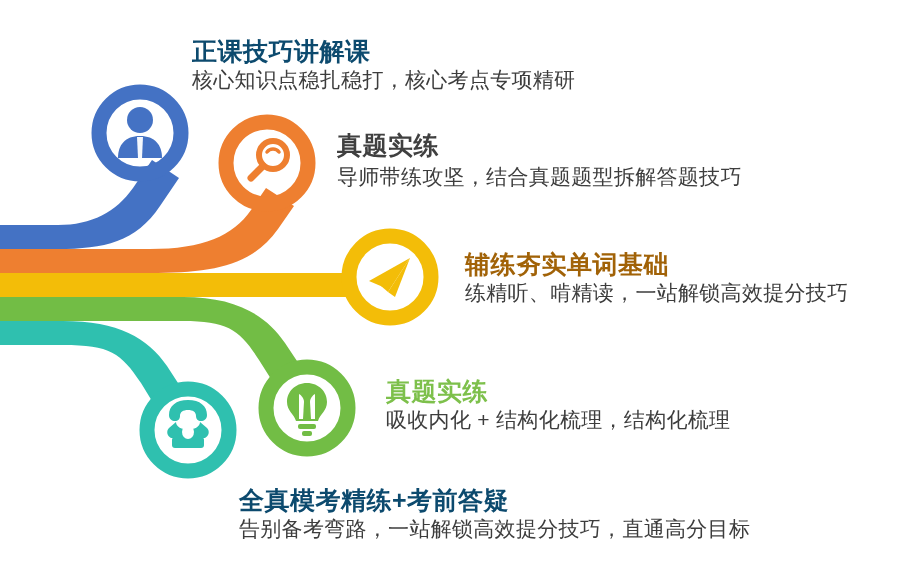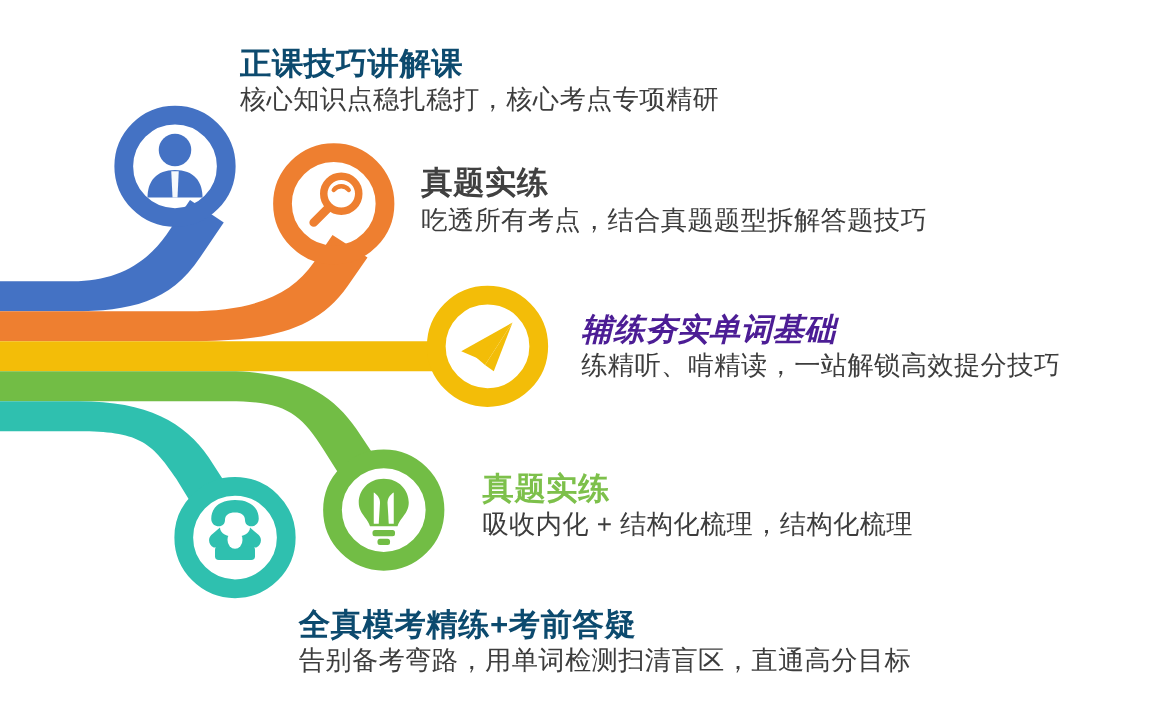--- a/index.html
+++ b/index.html
@@ -112,31 +112,31 @@
     </g>
   </svg>
 
   <div class="text-block" id="row-0-text">
     <div class="step-title" style="color: #0c4a6e;">正课技巧讲解课</div>
     <div class="step-desc">核心知识点稳扎稳打，核心考点专项精研</div>
   </div>
 
   <div class="text-block" id="row-1-text">
     <div class="step-title" style="color: #404040; font-family: Liberation Mono, monospace;">真题实练</div>
-    <div class="step-desc">吃透所有考点，结合真题题型拆解答题技巧</div>
+    <div class="step-desc">导师带练攻坚，结合真题题型拆解答题技巧</div>
   </div>
 
   <div class="text-block" id="row-2-text">
-    <div class="step-title" style="color: #4c1d95; font-style: italic;">辅练夯实单词基础</div>
+    <div class="step-title" style="color: #a16207;">辅练夯实单词基础</div>
     <div class="step-desc">练精听、啃精读，一站解锁高效提分技巧</div>
   </div>
 
   <div class="text-block" id="row-3-text">
     <div class="step-title" style="color: rgb(125, 192, 75);">真题实练</div>
     <div class="step-desc">吸收内化 + 结构化梳理，结构化梳理</div>
   </div>
 
   <div class="text-block" id="row-4-text">
     <div class="step-title" style="color: #0c4a6e;">全真模考精练+考前答疑</div>
-    <div class="step-desc">告别备考弯路，用单词检测扫清盲区，直通高分目标</div>
+    <div class="step-desc">告别备考弯路，一站解锁高效提分技巧，直通高分目标</div>
   </div>
 
 </div>
 
 </body></html>

